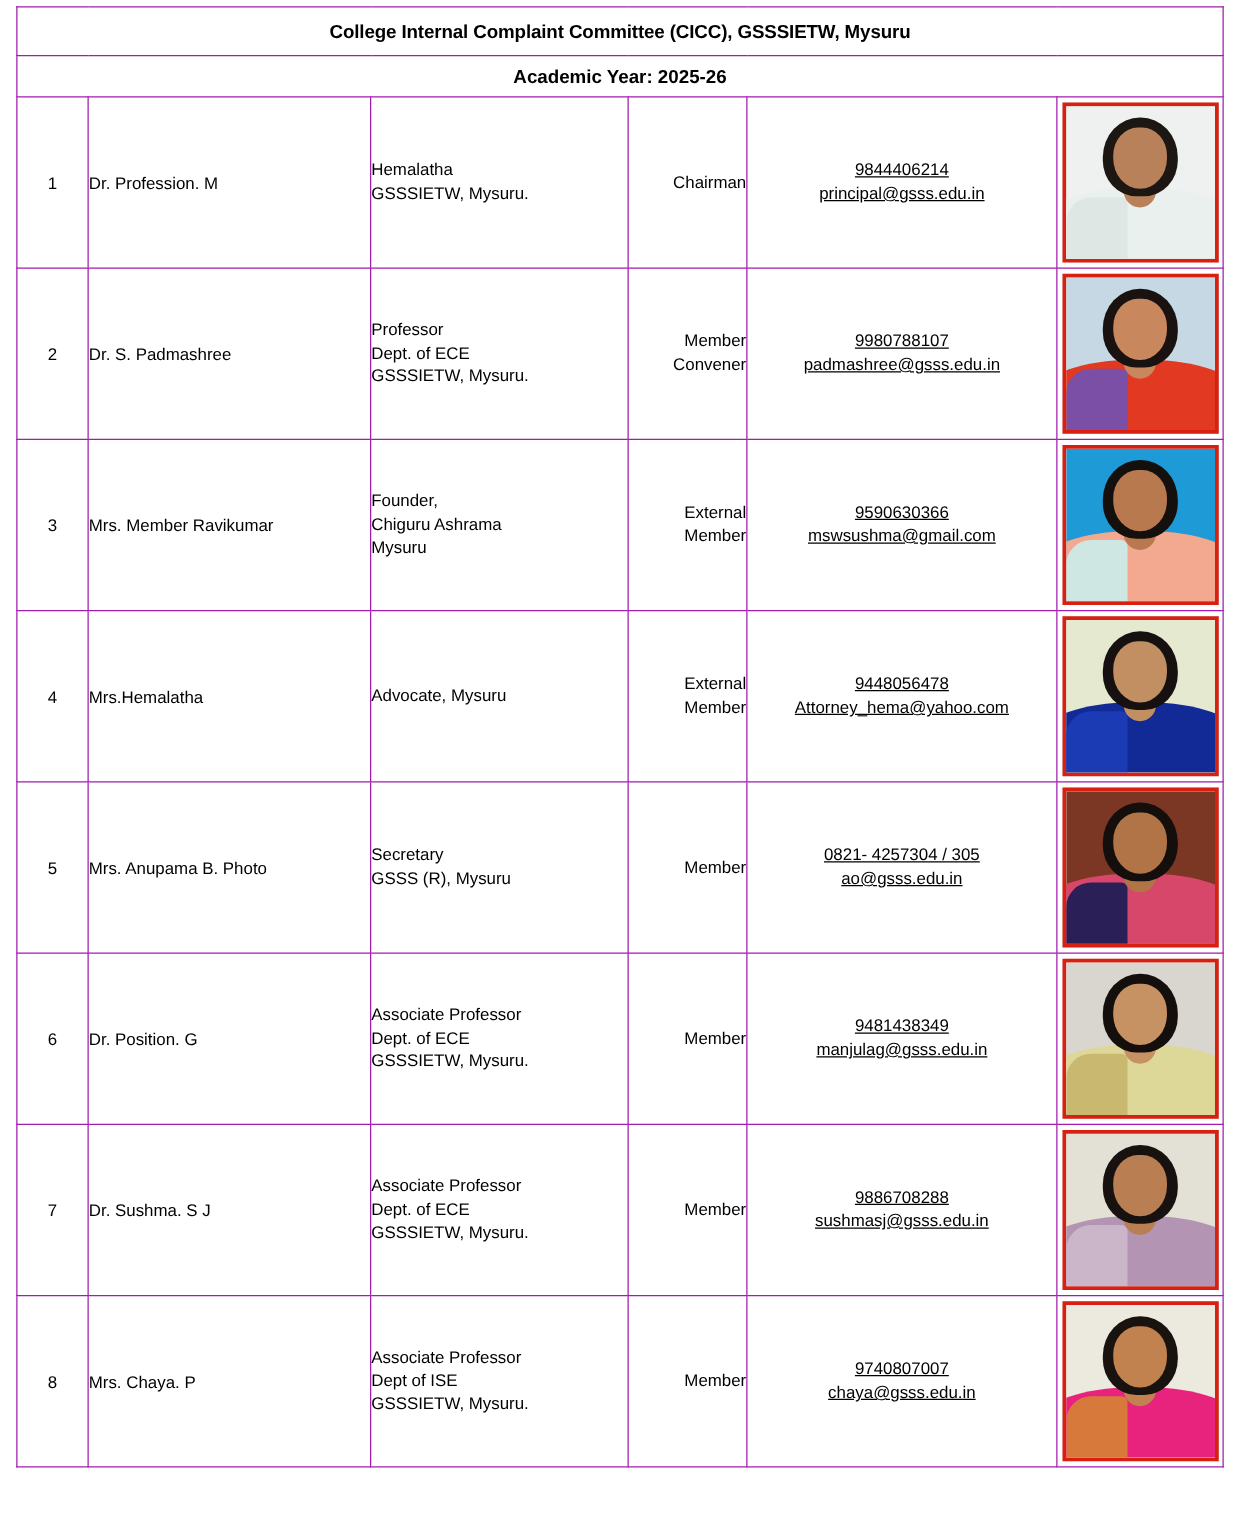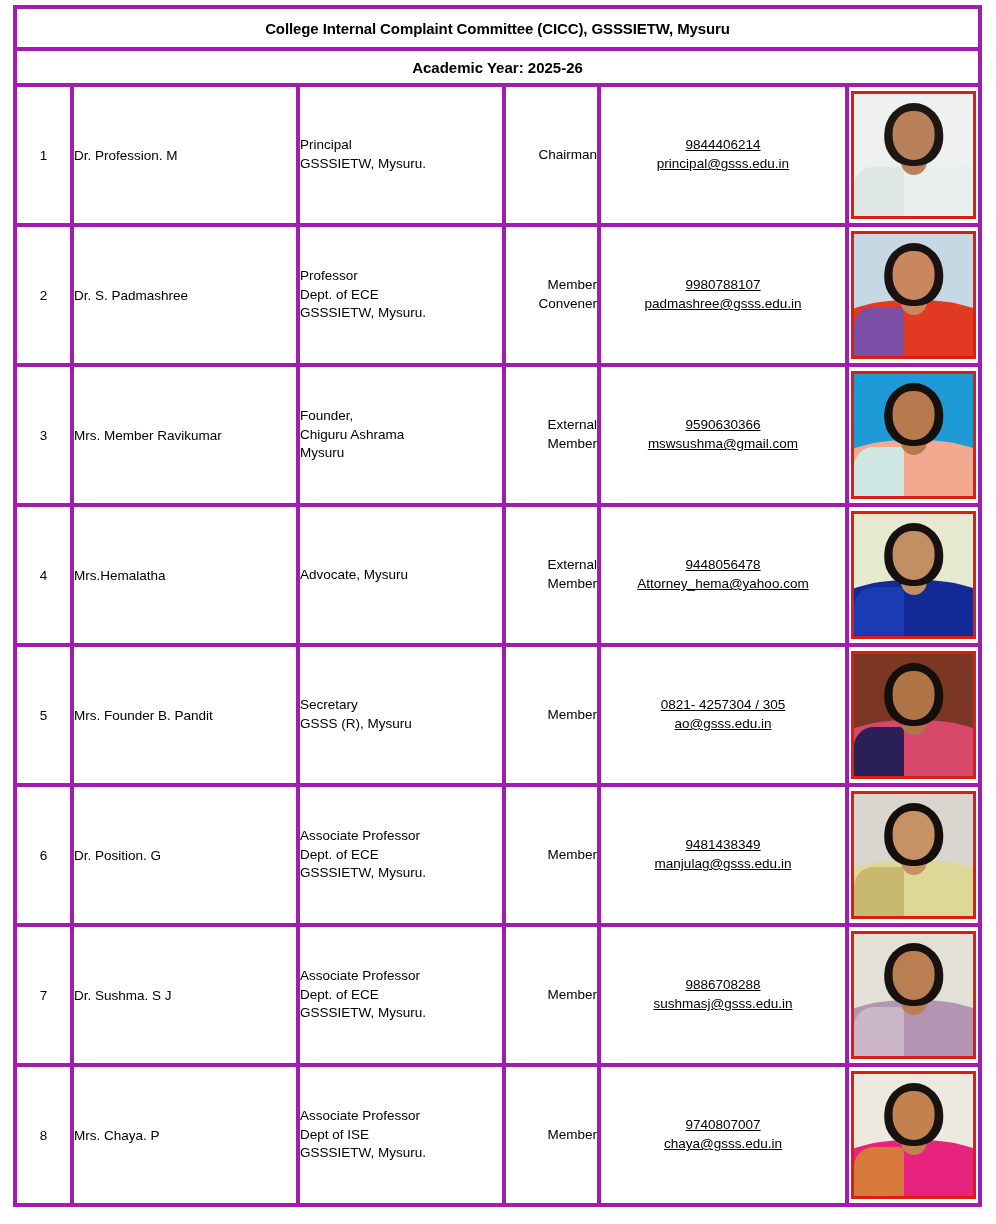--- a/index.html
+++ b/index.html
@@ -26,21 +26,21 @@
     position: absolute;
     left: 13px;
     top: 5px;
     width: 965px;
     border-collapse: collapse;
     table-layout: fixed;
     background: #ffffff;
   }
 
   table.cicc td {
-    border: 4px solid #a21caf;
+    border: 1px solid #a21caf;
     padding: 0;
     vertical-align: middle;
     background: #ffffff;
   }
 
   
   col.c-sl      { width: 57px;  }
   col.c-name    { width: 226px; }
   col.c-prof    { width: 206px; }
   col.c-pos     { width: 95px;  }
@@ -180,21 +180,21 @@
       </tr>
 
       <tr class="subtitle-row">
         <td colspan="6">Academic Year: 2025-26</td>
       </tr>
 
 
     <tr class="body-row">
           <td class="cell-sl">1</td>
           <td class="cell-name">Dr. Profession. M</td>
-          <td class="cell-prof">Principal
+          <td class="cell-prof">Hemalatha
 GSSSIETW, Mysuru.</td>
           <td class="cell-pos">Chairman</td>
           <td class="cell-contact">9844406214
 principal@gsss.edu.in</td>
           <td class="cell-photo">
             <div class="photo-frame" style="border-color: rgb(216, 31, 18);">
               <div class="photo-inner">
                 <div class="ph-bg" style="background: rgb(238, 241, 240);"></div>
                 <div class="ph-body" style="width: 132%; height: 46%; background: rgb(233, 240, 238);"></div>
                 <div class="ph-body2" style="left: 0px; width: 42%; height: 40%; background: rgb(223, 231, 229);"></div>
@@ -267,21 +267,21 @@
                 <div class="ph-body2" style="left: 0px; width: 42%; height: 40%; background: rgb(27, 59, 181);"></div>
                 <div class="ph-face" style="width: 22%; height: 22%; top: 44%; background: rgb(194, 143, 99);"></div>
                 <div class="ph-hair" style="width: 50%; height: 52%; top: 7%; background: rgb(22, 17, 16);"></div>
                 <div class="ph-face" style="width: 36%; height: 40%; top: 14%; background: rgb(194, 143, 99);"></div>
               </div>
             </div>
           </td>
         </tr>
         <tr class="body-row">
           <td class="cell-sl">5</td>
-          <td class="cell-name">Mrs. Founder B. Pandit</td>
+          <td class="cell-name">Mrs. Anupama B. Photo</td>
           <td class="cell-prof">Secretary
 GSSS (R), Mysuru</td>
           <td class="cell-pos">Member</td>
           <td class="cell-contact">0821- 4257304 / 305
 ao@gsss.edu.in</td>
           <td class="cell-photo">
             <div class="photo-frame" style="border-color: rgb(216, 31, 18);">
               <div class="photo-inner">
                 <div class="ph-bg" style="background: rgb(123, 55, 36);"></div>
                 <div class="ph-body" style="width: 132%; height: 46%; background: rgb(214, 71, 106);"></div>

